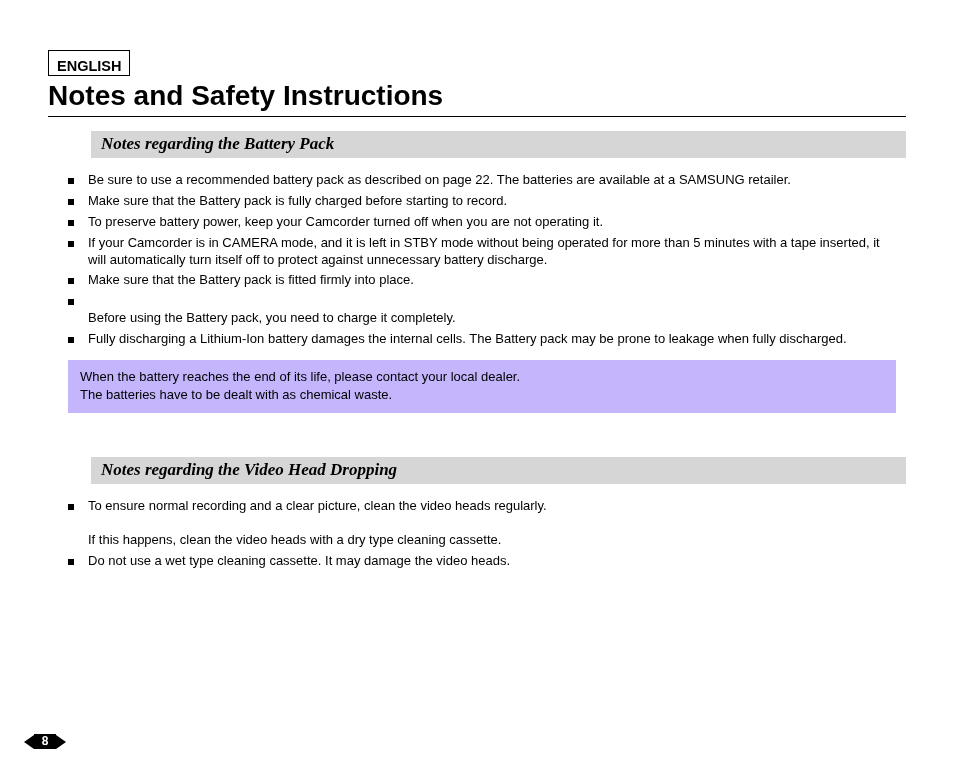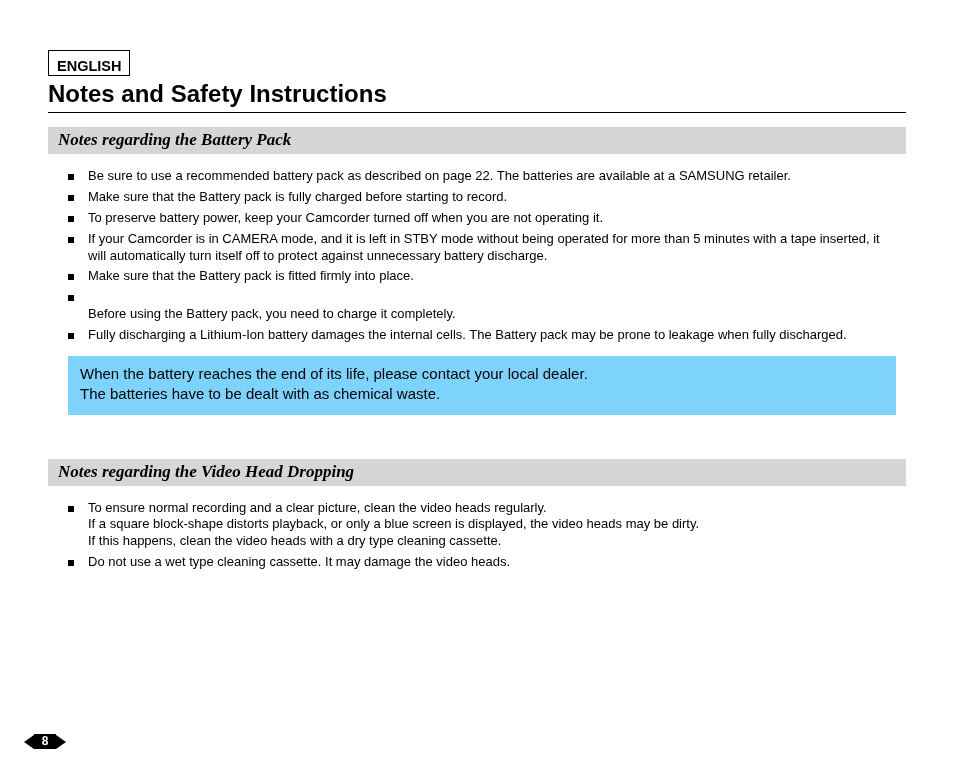--- a/index.html
+++ b/index.html
@@ -18,37 +18,38 @@
   }
   .lang-box {
     display: inline-block;
     border: 1.5px solid #000;
     padding: 7px 8px 1px 8px;
     font-weight: bold;
     font-size: 14.5px;
     margin-bottom: 2px;
   }
   .doc-title {
-    font-size: 24px;
+    font-size: 28px;
     font-weight: bold;
     margin: 2px 0 4px 0;
   }
   .hr {
     border: none;
     border-top: 1.5px solid #000;
     margin: 0 0 14px 0;
   }
   .section-heading {
     background: #d6d6d6;
     font-family: Georgia, "Times New Roman", serif;
     font-style: italic;
     font-weight: bold;
     font-size: 17px;
     padding: 3px 8px 4px 10px;
     margin-top: 10px;
+    margin-left: 43px;
   }
   ul.bullets {
     list-style: none;
     margin: 14px 0 0 0;
     padding: 0 6px 0 20px;
   }
   ul.bullets > li {
     position: relative;
     padding-left: 20px;
     margin-bottom: 4px;
@@ -61,24 +62,24 @@
     left: 0;
     top: 6px;
     width: 6px;
     height: 6px;
     background: #000;
   }
   .bold-line {
     font-weight: bold;
   }
   .callout {
-    background: #7dd3fc;
+    background: #c4b5fd;
     margin: 12px 10px 0 20px;
     padding: 8px 12px 10px 12px;
-    font-size: 15px;
+    font-size: 13px;
     line-height: 1.35;
   }
   .section-gap {
     height: 34px;
   }
   .page-number-box {
     position: absolute;
     left: 34px;
     bottom: 30px;
     background: #000;
@@ -143,21 +144,21 @@
     <div>The batteries have to be dealt with as chemical waste.</div>
   </div>
 
   <div class="section-gap"></div>
 
   <div class="section-heading">Notes regarding the Video Head Dropping</div>
 
   <ul class="bullets">
     <li>
       <span>To ensure normal recording and a clear picture, clean the video heads regularly.</span><br>
-      <span>If a square block-shape distorts playback, or only a blue screen is displayed, the video heads may be dirty.</span><br>
+      <br>
       <span>If this happens, clean the video heads with a dry type cleaning cassette.</span>
     </li>
     <li><span>Do not use a wet type cleaning cassette. It may damage the video heads.</span></li>
   </ul>
 
 </div>
 
 <div class="page-number-triangle-left"></div>
 <div class="page-number-box">8</div>
 <div class="page-number-triangle-right"></div>

